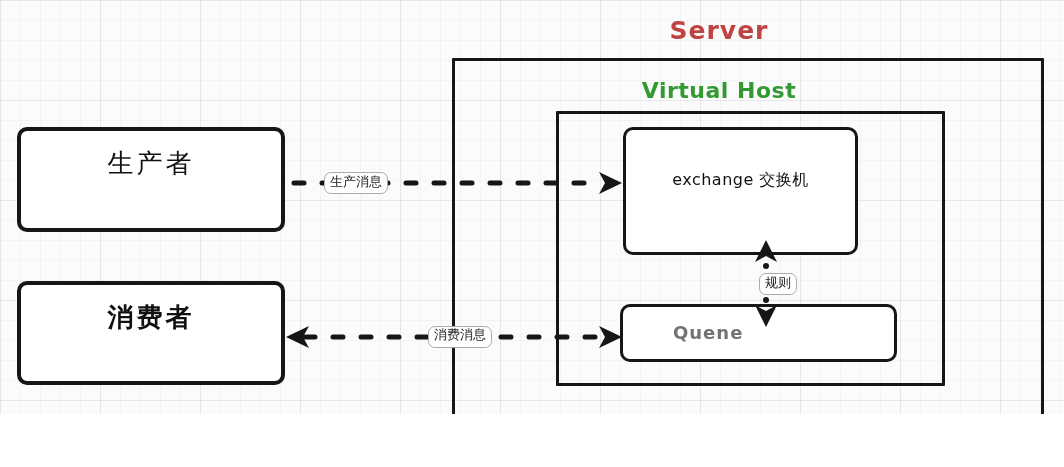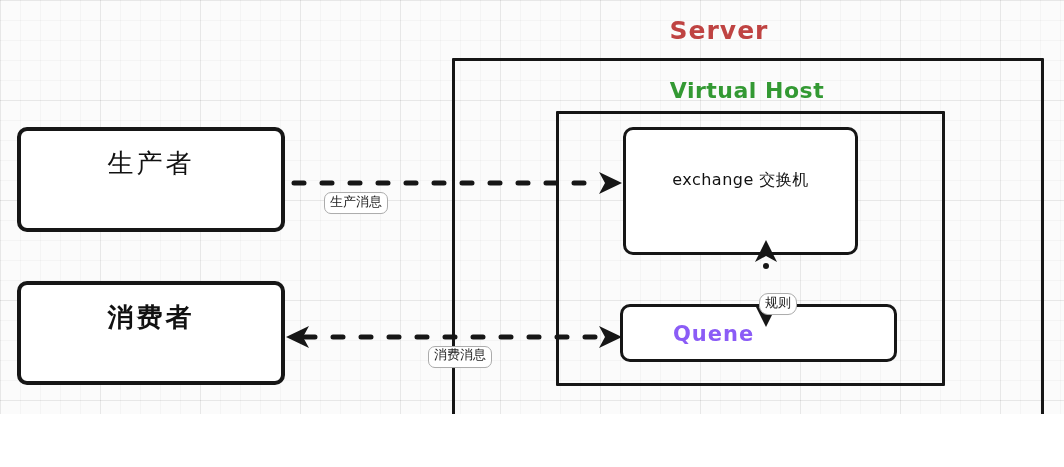--- a/index.html
+++ b/index.html
@@ -53,55 +53,54 @@
     display:block;
     text-align:center;
     padding-top:40px;
     font-size:16px;
     color:#111;
     letter-spacing:0.5px;
   }
   .queue-label{
     display:block;
     padding:15px 0 0 50px;
-    font-size:21px;
+    font-size:18px;
     font-weight:700;
-    color:#8b5cf6;
+    color:#737373;
     letter-spacing:1px;
   }
   .title{
     position:absolute;
     transform:translateX(-50%);
     font-weight:700;
     white-space:nowrap;
   }
   .server-title{left:719px;top:16px;font-size:25px;color:#bf4342;letter-spacing:1px;}
-  .vh-title{left:747px;top:78px;font-size:22px;color:#339933;letter-spacing:0.5px;}
+  .vh-title{left:719px;top:78px;font-size:22px;color:#339933;letter-spacing:0.5px;}
 
   svg.arrows{
     position:absolute;left:0;top:0;width:1064px;height:467px;
     z-index:5;pointer-events:none;
   }
   .badge{
     position:absolute;
     z-index:6;
     background:#ffffff;
     border:1px solid #ababab;
     border-radius:7px;
     padding:2px 5px 3px 5px;
     font-size:13px;
     color:#1c1c1c;
     line-height:1.15;
     white-space:nowrap;
     font-family:"DejaVu Serif","Liberation Serif",serif;
-    margin-top:20px;
   }
   .produce-badge{left:324px;top:183px;transform:translateY(-50%);}
   .consume-badge{left:428px;top:337px;transform:translateY(-50%);font-family:Liberation Mono, monospace;}
-  .rule-badge{left:778px;top:284px;transform:translate(-50%,-50%);border-radius:9px;}
+  .rule-badge{left:778px;top:284px;transform:translate(-50%,-50%);}
 
   .watermark{
     position:absolute;
     left:795px;top:437px;
     z-index:7;
     font-size:15px;
     color:rgba(190,190,190,0.9);
     letter-spacing:0.5px;
     white-space:nowrap;
   }

